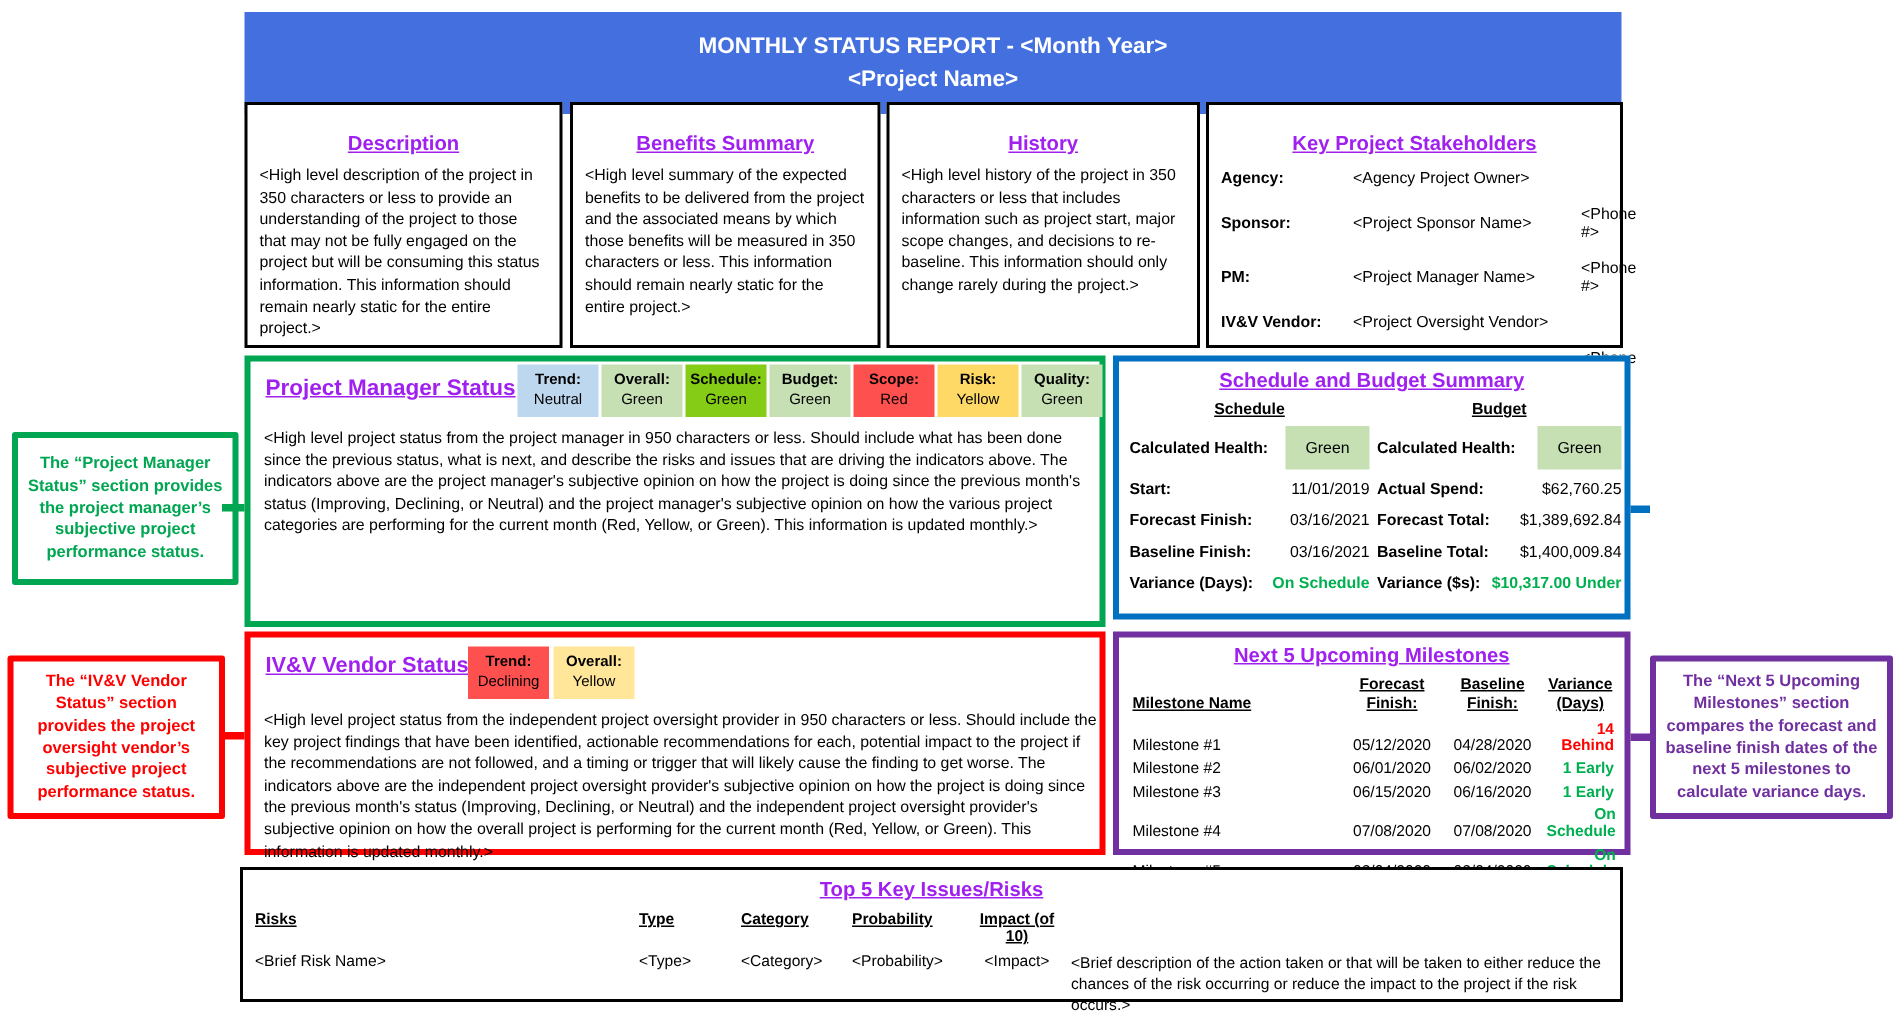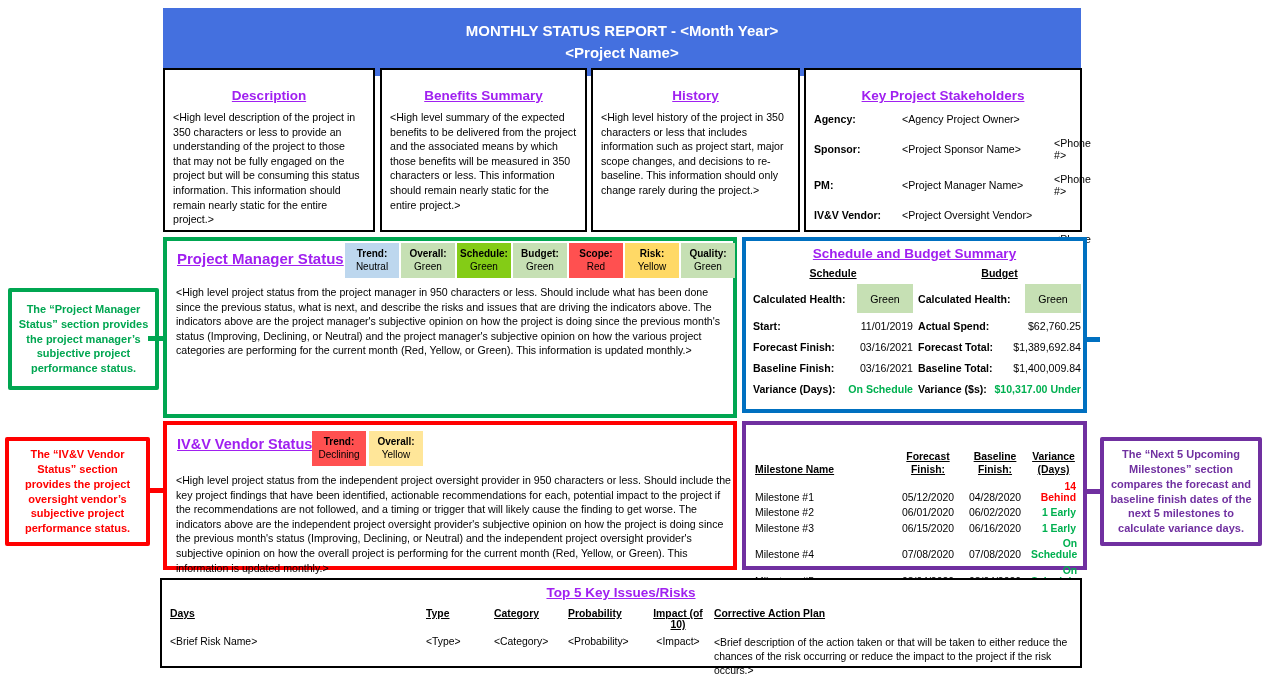--- a/index.html
+++ b/index.html
@@ -225,20 +225,21 @@
         </div>
       <div class="chip" style="background-color: rgb(255, 230, 153);">
           <b>Overall:</b>
           <span>Yellow</span>
         </div>
     </div>
     <div class="body-text ivv-body">&lt;High level project status from the independent project oversight provider in 950 characters or less. Should include the key project findings that have been identified, actionable recommendations for each, potential impact to the project if the recommendations are not followed, and a timing or trigger that will likely cause the finding to get worse. The indicators above are the independent project oversight provider's subjective opinion on how the project is doing since the previous month's status (Improving, Declining, or Neutral) and the independent project oversight provider's subjective opinion on how the overall project is performing for the current month (Red, Yellow, or Green). This information is updated monthly.&gt;</div>
   </div>
 
   <div class="abs ms-box">
+    <div class="sec-title ms-title">Next 5 Upcoming Milestones</div>
     <div class="ms-table">
       <div class="ms-row ms-hrow">
         <span class="ms-h name">Milestone Name</span>
         <span class="ms-h">Forecast
 Finish:</span>
         <span class="ms-h">Baseline
 Finish:</span>
         <span class="ms-h">Variance
 (Days)</span>
       </div>
@@ -271,26 +272,25 @@
         <span class="ms-cell">08/04/2020</span>
         <span class="ms-cell">08/04/2020</span>
         <span class="ms-cell var" style="color: rgb(0, 176, 80);">On Schedule</span>
       </div>
     </div>
   </div>
 
   <div class="abs blackbox risk-box">
     <div class="sec-title">Top 5 Key Issues/Risks</div>
     <div class="risk-grid">
-      <span class="risk-h">Days</span>
+      <span class="risk-h">Risks</span>
       <span class="risk-h">Type</span>
       <span class="risk-h">Category</span>
       <span class="risk-h">Probability</span>
       <span class="risk-h c">Impact (of 10)</span>
-      <span class="risk-h">Corrective Action Plan</span>
     </div>
     <div class="risk-grid risk-vals">
       <span>&lt;Brief Risk Name&gt;</span>
       <span>&lt;Type&gt;</span>
       <span>&lt;Category&gt;</span>
       <span>&lt;Probability&gt;</span>
       <span class="c">&lt;Impact&gt;</span>
       <span class="risk-plan">&lt;Brief description of the action taken or that will be taken to either reduce the chances of the risk occurring or reduce the impact to the project if the risk occurs.&gt;</span>
     </div>
   </div>

